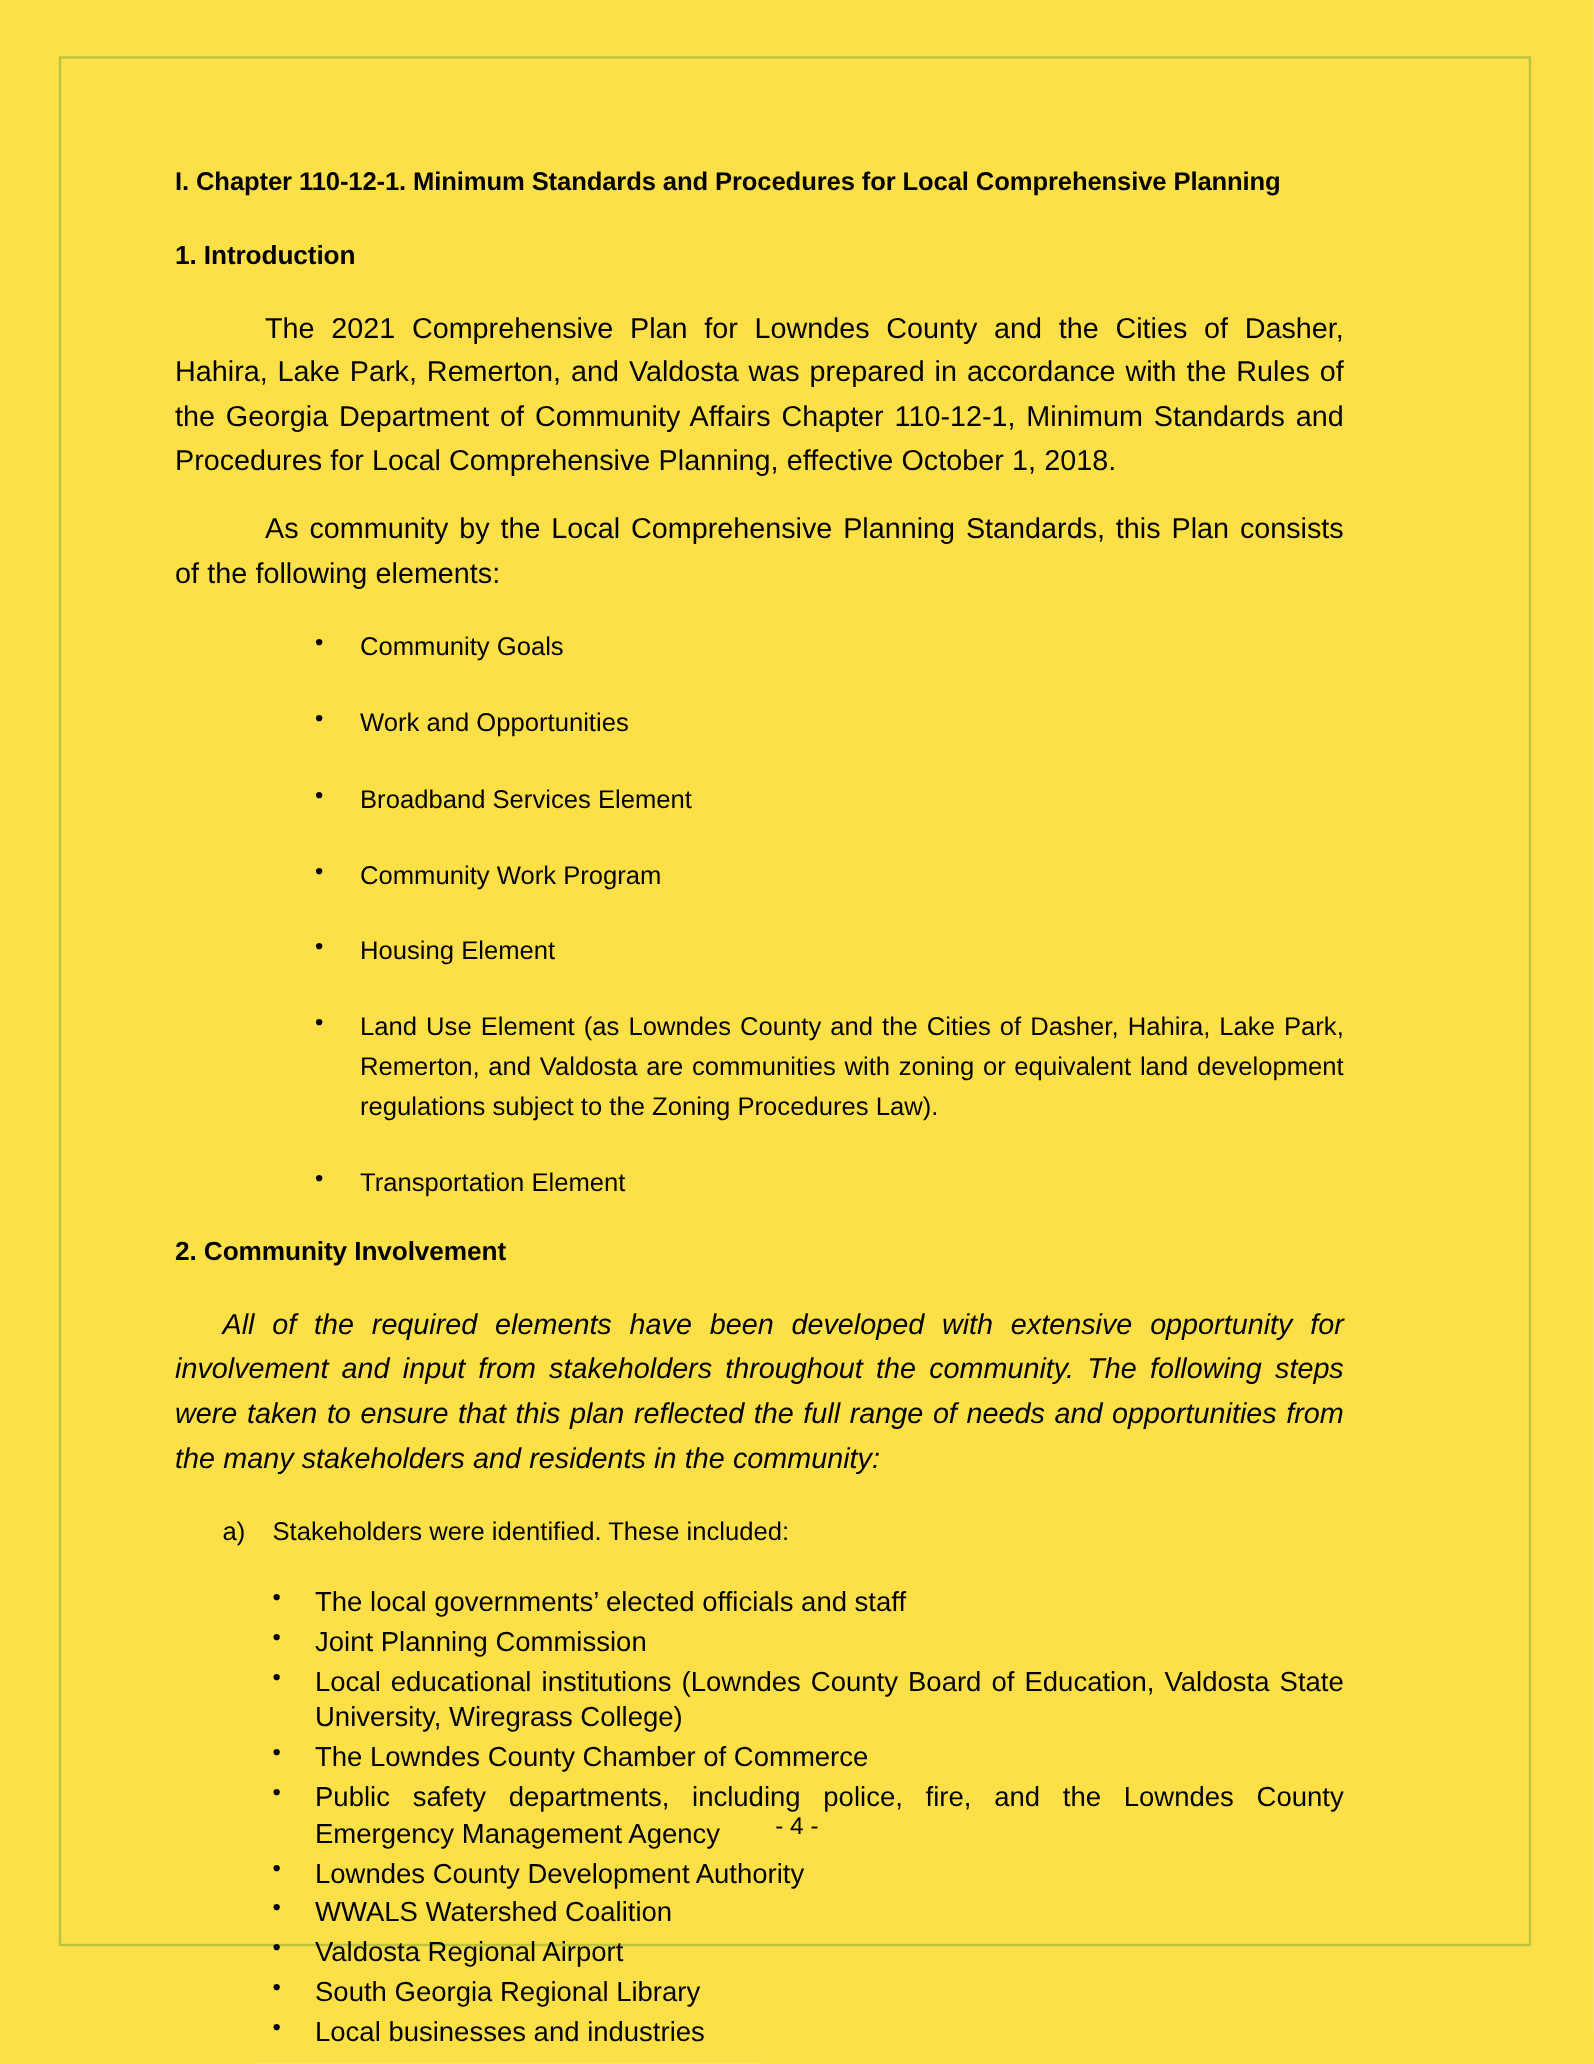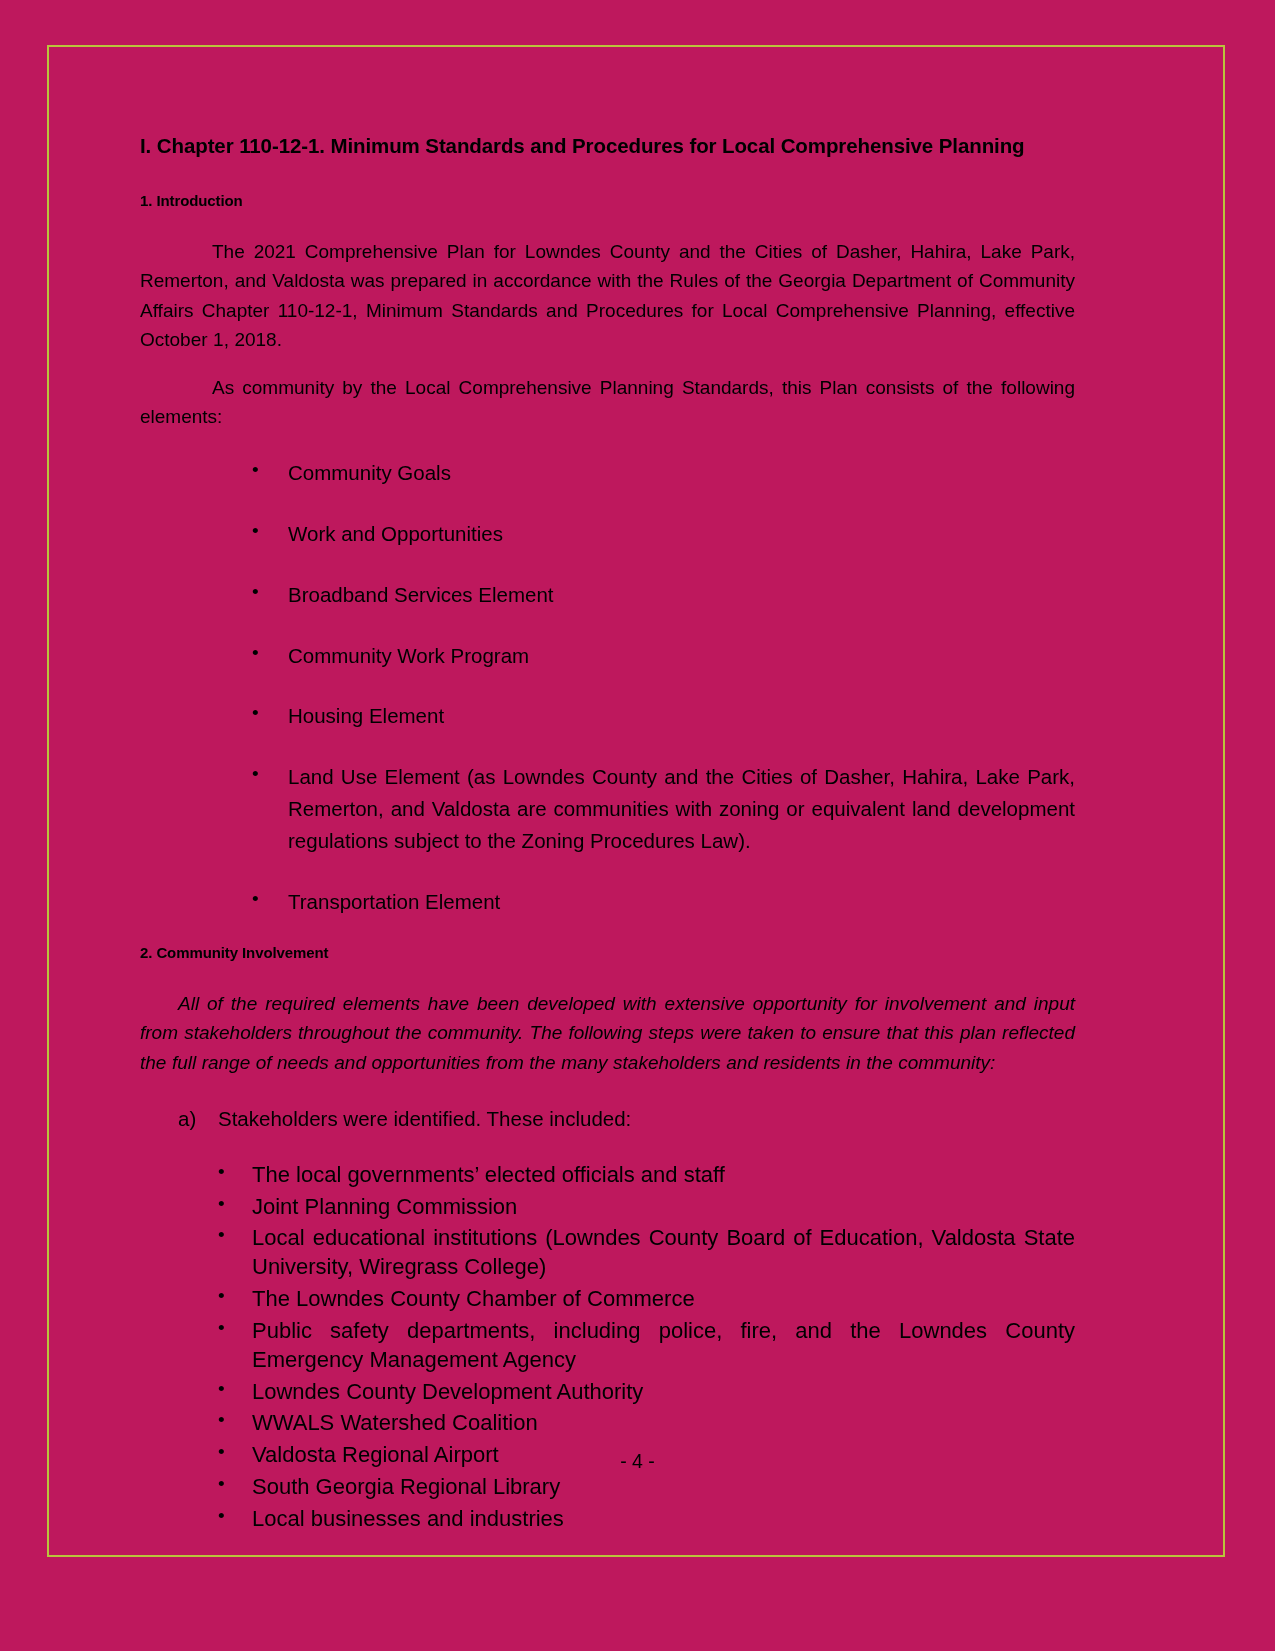--- a/index.html
+++ b/index.html
@@ -15,21 +15,21 @@
     color: #000000;
     overflow: hidden;
   }
 
   .page {
     position: absolute;
     left: 0;
     top: 0;
     width: 1275px;
     height: 1651px;
-    background: #be185d;
+    background: #fde047;
   }
 
   
   .page-frame {
     position: absolute;
     left: 47px;
     top: 45px;
     width: 1178px;
     height: 1512px;
     border: 2px solid #b9c53c;
@@ -46,32 +46,32 @@
 
   
   .doc-h1 {
     font-size: 20.5px;
     font-weight: bold;
     line-height: 1.33;
     margin: 0 0 0 0;
     letter-spacing: -0.1px;
   }
   .doc-h2 {
-    font-size: 15px;
+    font-size: 21px;
     font-weight: bold;
     line-height: 1.3;
     margin: 0;
     letter-spacing: -0.1px;
   }
   .spacer-lg { height: 32px; }
   .spacer-md { height: 26px; }
   .spacer-sm { height: 18px; }
 
   .para {
-    font-size: 19px;
+    font-size: 23px;
     line-height: 1.55;
     text-align: justify;
     margin: 0;
     word-spacing: 0.2px;
   }
   .para.indent-first {
     text-indent: 72px;
   }
   .para.indent-small {
     text-indent: 38px;

